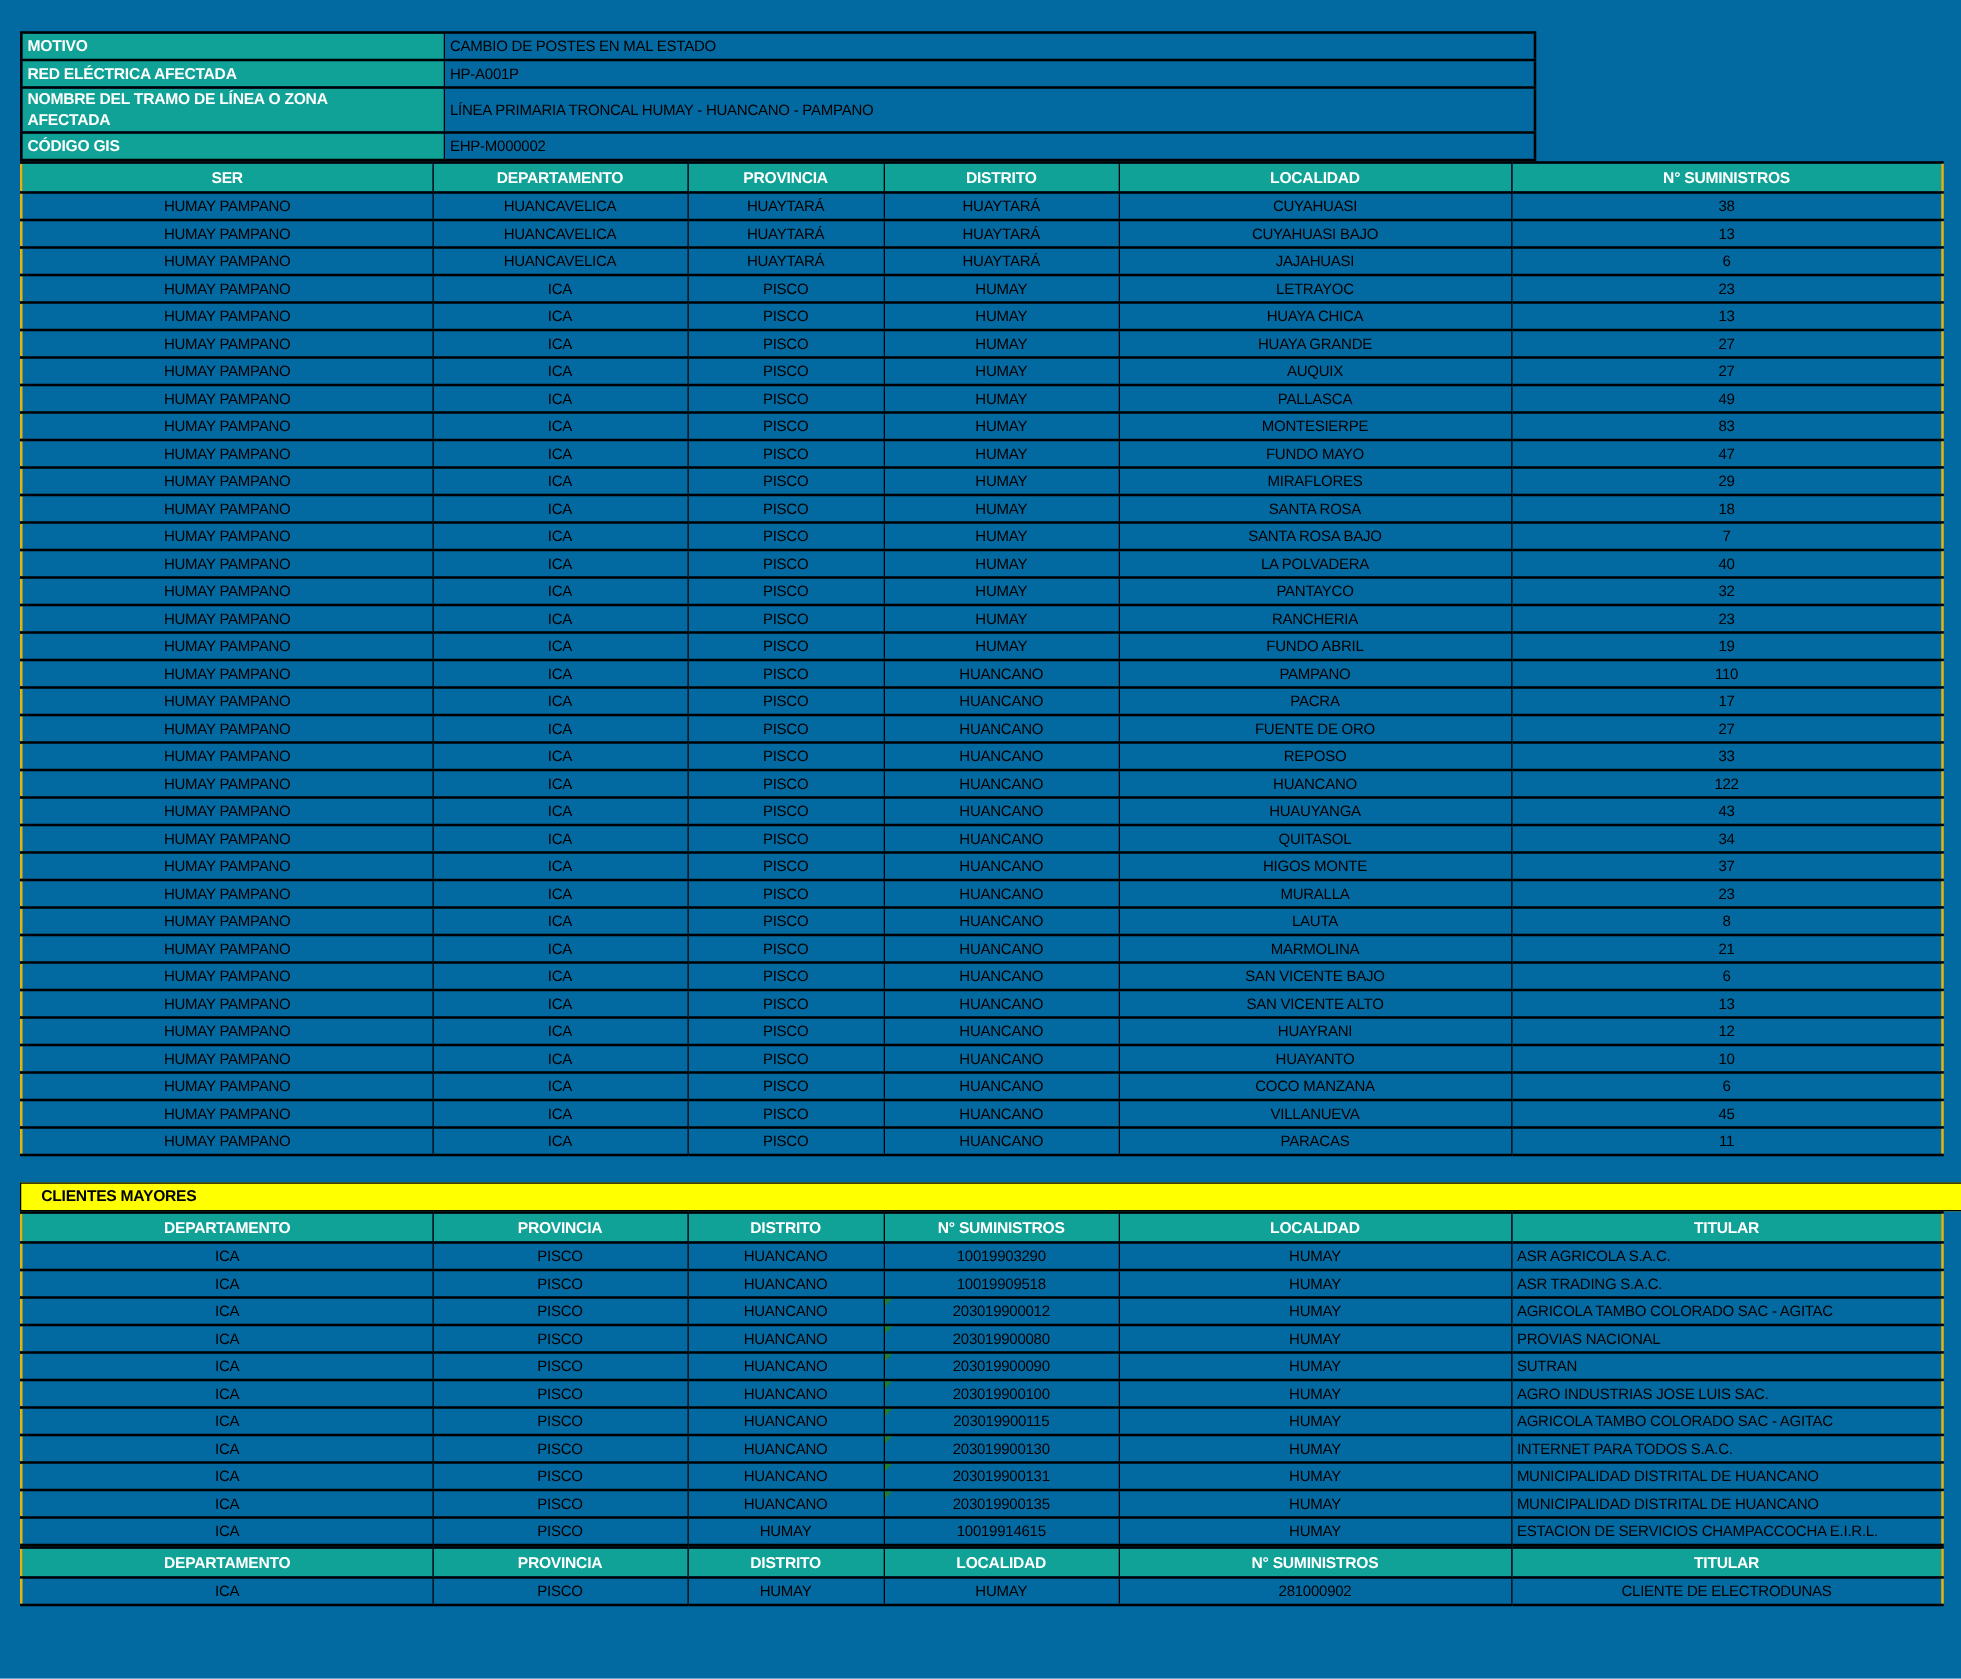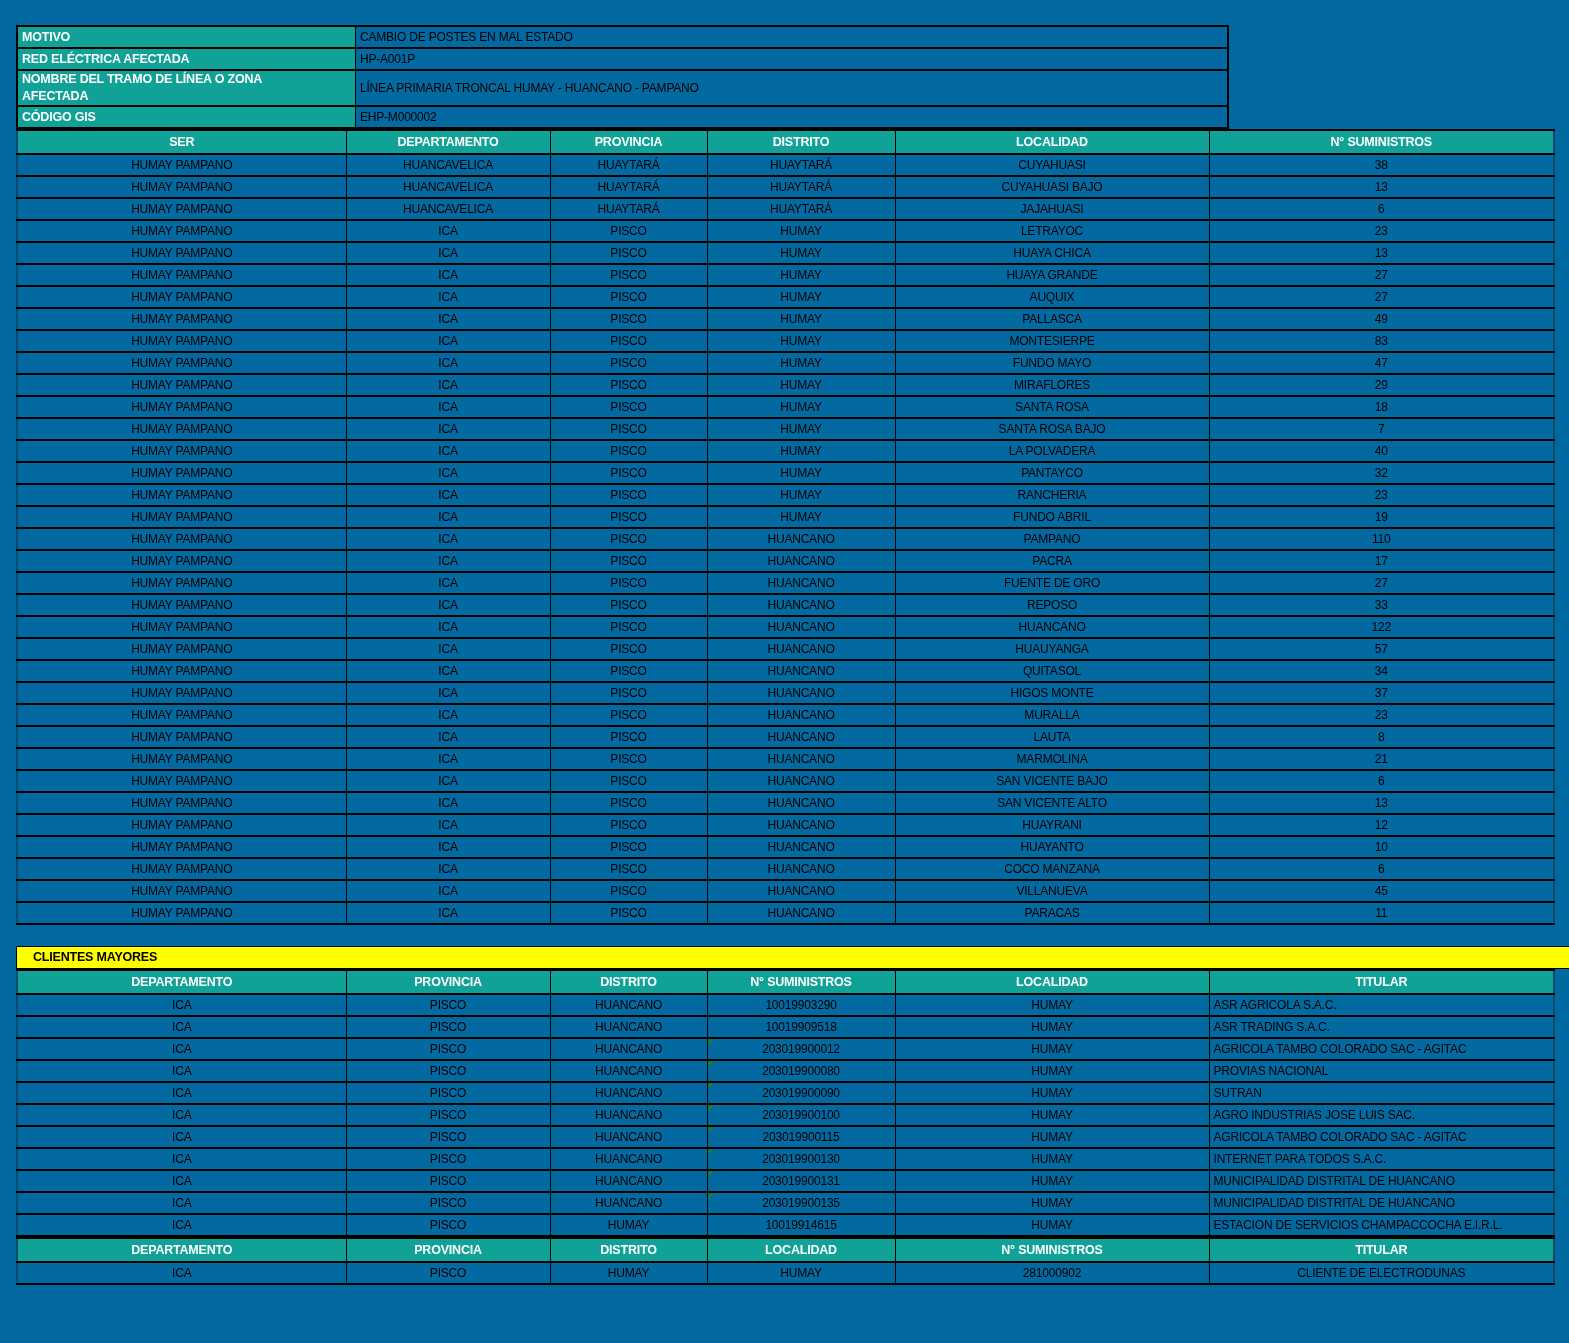--- a/index.html
+++ b/index.html
@@ -25,21 +25,21 @@
   .info-table .lbl{
     background:var(--teal);color:#fff;font-weight:bold;
     text-align:left;width:329px;font-size:12.5px;
   }
   .info-table .val{text-align:left;width:863px;border-radius:10px;}
   .info-row{height:22px;}
   .info-row-tall{height:24px;}
   .wrap-narrow{display:inline-block;max-width:240px;white-space:normal;line-height:1.35;vertical-align:middle;}
 
   
-  .data-table{width:1537px;border:2px solid #0c4a6e;}
+  .data-table{width:1537px;border:2px solid #eab308;}
   .data-table th{
     background:var(--teal);color:#fff;font-weight:bold;
     border:1px solid #000;border-top-width:2px;border-bottom-width:2px;
     height:22px;text-align:center;font-size:12.5px;
   }
   .data-table td{
     border:1px solid #000;border-top-width:2px;border-bottom-width:2px;
     height:20px;text-align:center;position:relative;
   }
   .data-table td.left{text-align:left;}
@@ -286,21 +286,21 @@
             <td>HUANCANO</td>
             <td>HUANCANO</td>
             <td>122</td>
           </tr>
           <tr>
             <td>HUMAY PAMPANO</td>
             <td>ICA</td>
             <td>PISCO</td>
             <td>HUANCANO</td>
             <td>HUAUYANGA</td>
-            <td>57</td>
+            <td>43</td>
           </tr>
           <tr>
             <td>HUMAY PAMPANO</td>
             <td>ICA</td>
             <td>PISCO</td>
             <td>HUANCANO</td>
             <td>QUITASOL</td>
             <td>34</td>
           </tr>
           <tr>

